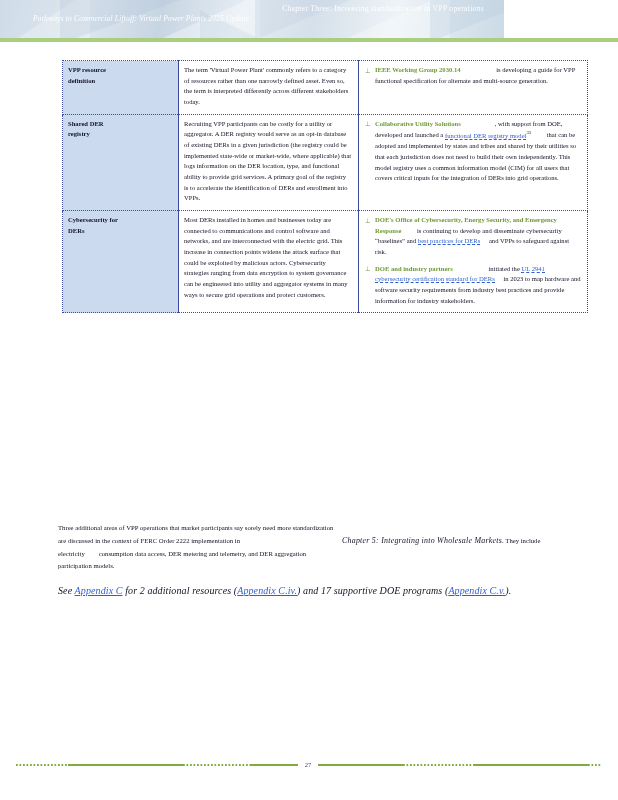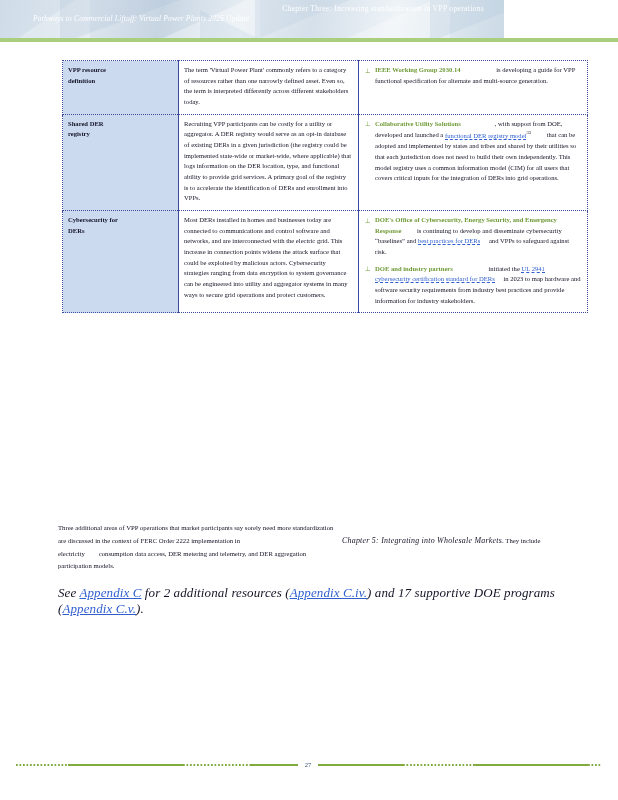--- a/index.html
+++ b/index.html
@@ -173,21 +173,21 @@
     font-size: 7.9px;
     letter-spacing: 0.25px;
     margin-top: 47px;
   }
   .see-para {
     position: absolute;
     left: 58px;
     top: 585px;
     width: 505px;
     margin: 0;
-    font-size: 13px;
+    font-size: 10px;
     font-style: italic;
     font-family: "Liberation Serif", serif;
     color: #141427;
     letter-spacing: 0.1px;
   }
   .appendix-link {
     color: #2f5fcf;
     text-decoration: underline;
     font-style: italic;
   }

